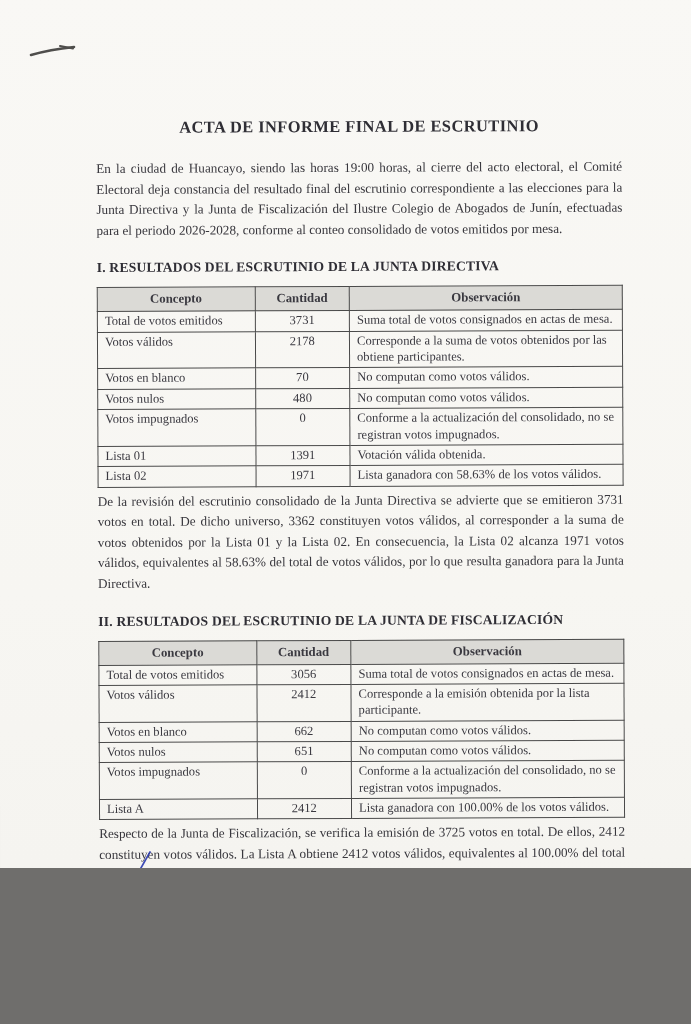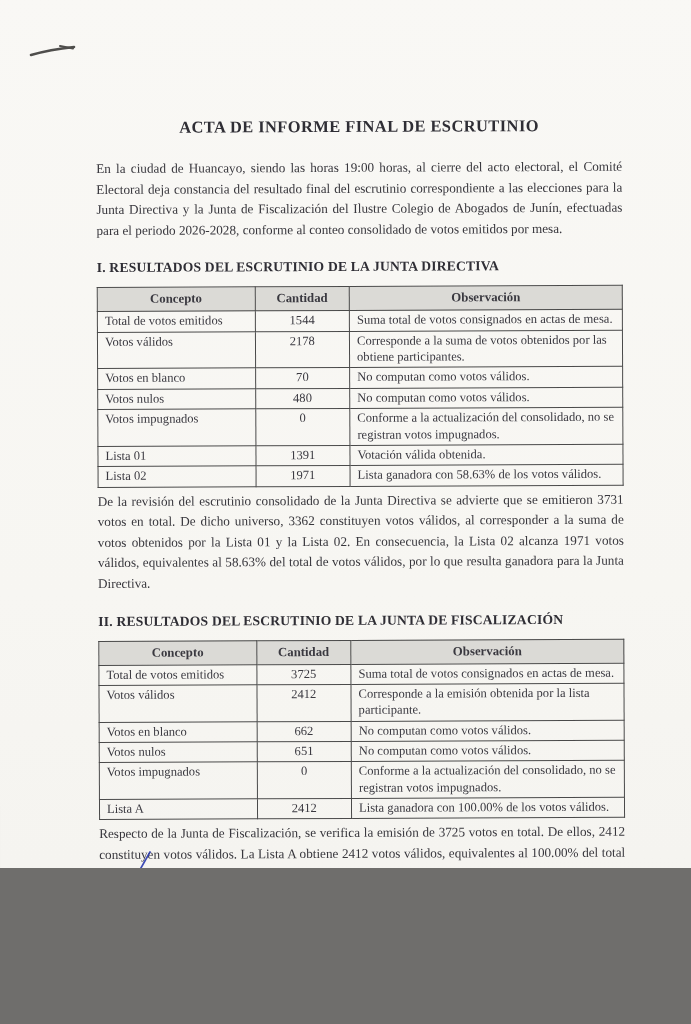--- a/index.html
+++ b/index.html
@@ -60,21 +60,21 @@
       <thead>
           <tr>
             <th>Concepto</th>
             <th>Cantidad</th>
             <th>Observación</th>
           </tr>
         </thead>
       <tbody>
           <tr>
             <td>Total de votos emitidos</td>
-            <td class="num">1544</td>
+            <td class="num">3731</td>
             <td>Suma total de votos consignados en actas de mesa.</td>
           </tr>
           <tr>
             <td>Votos válidos</td>
             <td class="num">2178</td>
             <td>Corresponde a la suma de votos obtenidos por las obtiene participantes.</td>
           </tr>
           <tr>
             <td>Votos en blanco</td>
             <td class="num">70</td>
@@ -115,21 +115,21 @@
       <thead>
           <tr>
             <th>Concepto</th>
             <th>Cantidad</th>
             <th>Observación</th>
           </tr>
         </thead>
       <tbody>
           <tr>
             <td>Total de votos emitidos</td>
-            <td class="num">3725</td>
+            <td class="num">3056</td>
             <td>Suma total de votos consignados en actas de mesa.</td>
           </tr>
           <tr>
             <td>Votos válidos</td>
             <td class="num">2412</td>
             <td>Corresponde a la emisión obtenida por la lista participante.</td>
           </tr>
           <tr>
             <td>Votos en blanco</td>
             <td class="num">662</td>

